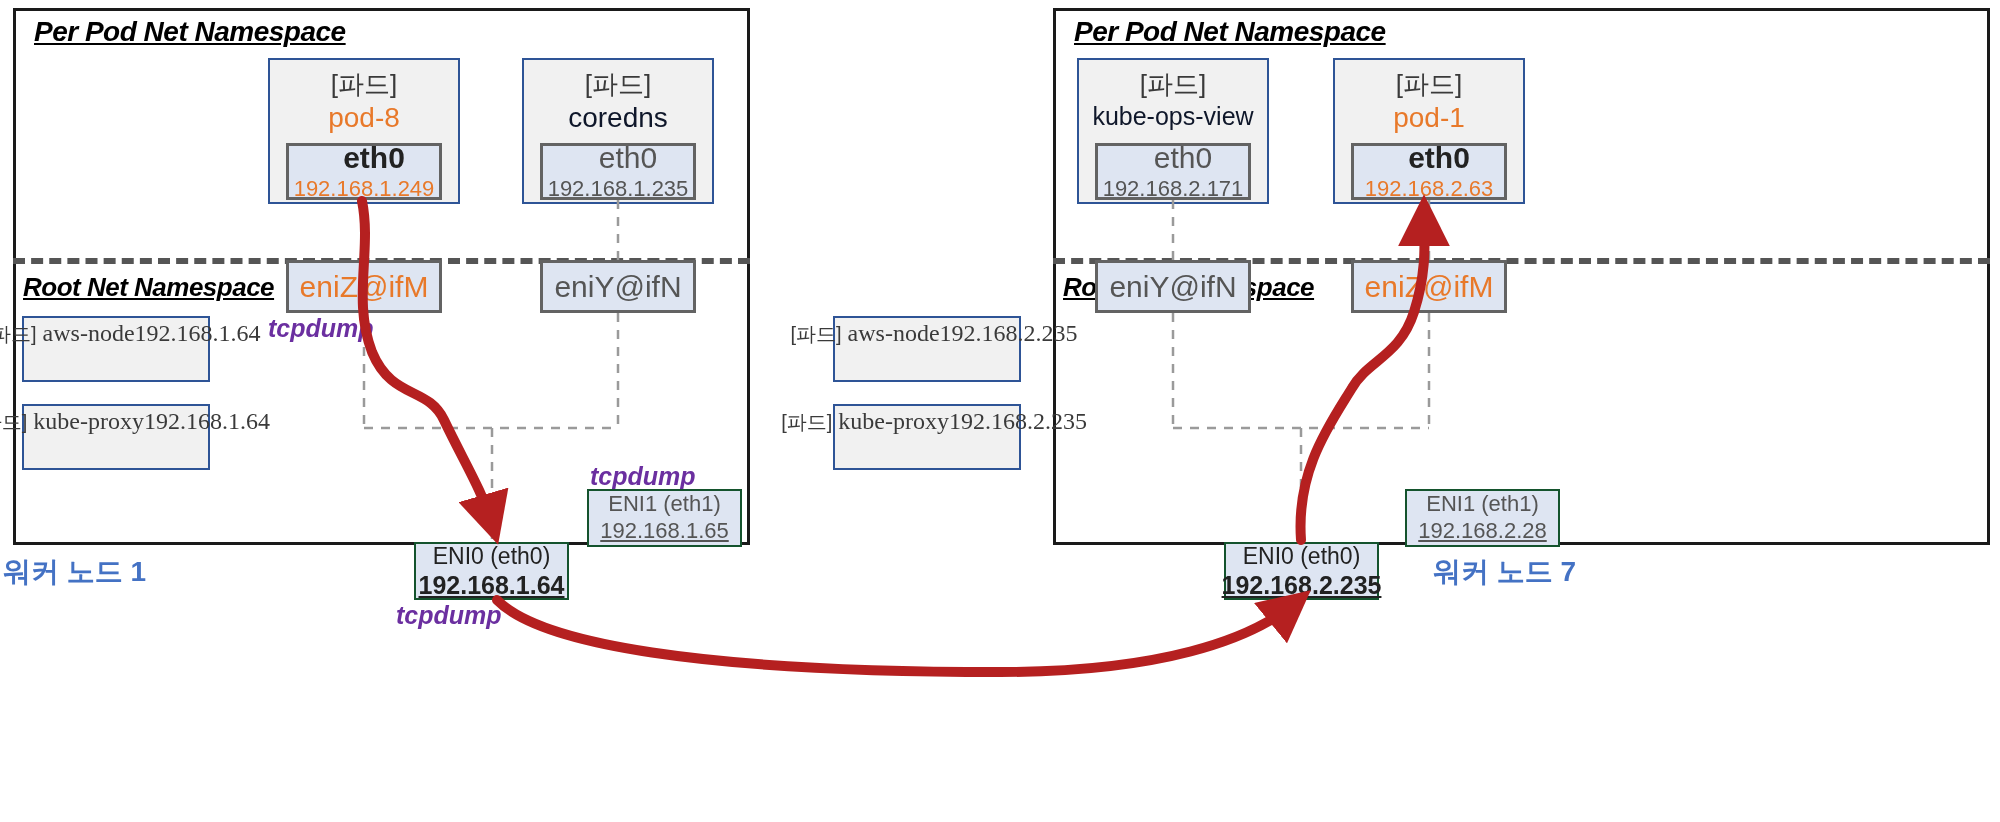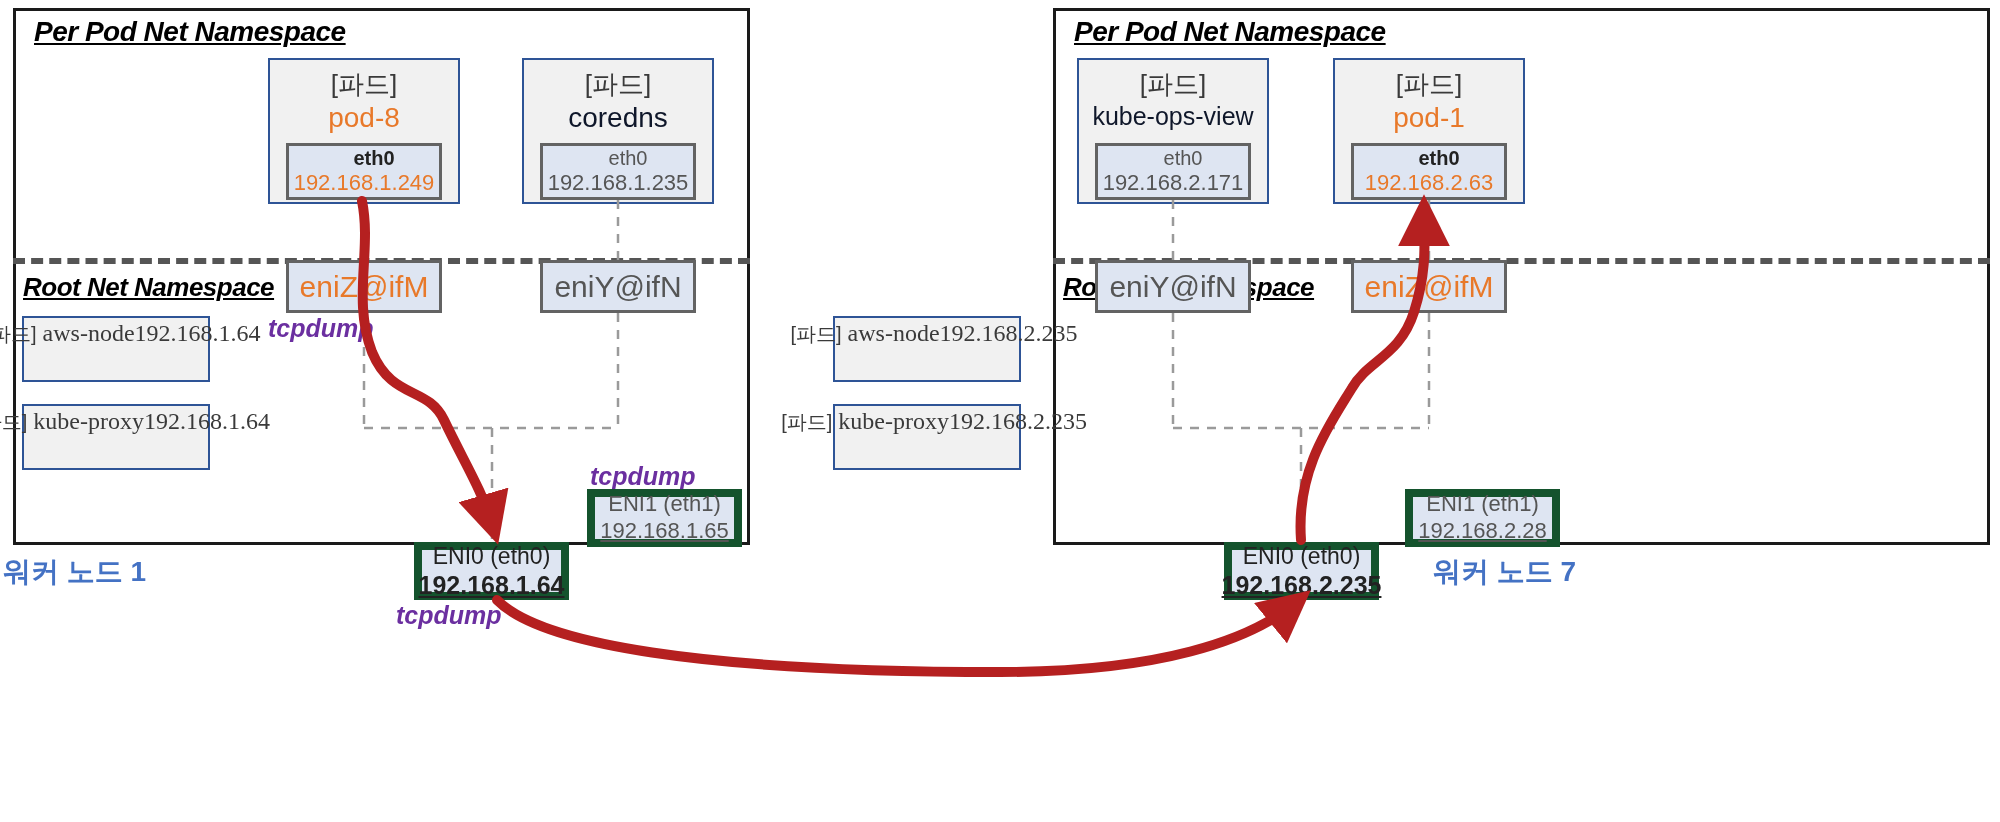--- a/index.html
+++ b/index.html
@@ -23,38 +23,38 @@
            box-sizing:border-box;display:flex;flex-direction:column;
            align-items:center;}
   .pod-tag{margin-top:10px;font-size:26px;color:#3a3a3a;line-height:1.15;white-space:nowrap;}
   .pod-name{margin-top:2px;font-size:28px;color:#0f172a;line-height:1.15;white-space:nowrap;}
   .pod-name.hl{color:#E8792A;}
 
   
   .iface-box{position:absolute;border:3px solid #636363;background:#DEE5F2;
              box-sizing:border-box;display:flex;flex-direction:column;
              align-items:center;justify-content:center;}
-  .iface-l1{font-size:20px;color:#222222;font-weight:bold;line-height:1.2;white-space:nowrap;margin-left:20px;}
+  .iface-l1{font-size:30px;color:#222222;font-weight:bold;line-height:1.2;white-space:nowrap;margin-left:20px;}
   .iface-l2{font-size:22px;color:#555555;line-height:1.2;white-space:nowrap;}
   .iface-l1.dim{font-weight:normal;color:#555555;}
   .iface-l2.hl{color:#E8792A;}
   .eni-label{font-size:30px;color:#555555;line-height:1.2;white-space:nowrap;}
   .eni-label.hl{color:#E8792A;}
 
   
   .sysbox{position:absolute;border:2px solid #2E5496;background:#F1F1F1;
           box-sizing:border-box;display:flex;flex-direction:row;
           justify-content:center;padding-left:14px;
           font-family:"Liberation Serif",serif;}
   .sysbox .l1{font-size:24px;color:#3a3a3a;line-height:1.25;white-space:nowrap;}
   .sysbox .l2{font-size:24px;color:#3a3a3a;line-height:1.25;white-space:nowrap;}
   .sysbox .ko{font-family:"Liberation Sans",sans-serif;font-size:20px;}
 
   
-  .hostif{position:absolute;border:8px solid #14532d;background:#DEE5F2;
+  .hostif{position:absolute;border:2px solid #14532d;background:#DEE5F2;
           box-sizing:border-box;display:flex;flex-direction:column;
           align-items:center;justify-content:center;}
   .hostif .l1{font-size:23px;color:#222222;line-height:1.22;white-space:nowrap;}
   .hostif .l2{font-size:25px;color:#222222;font-weight:bold;line-height:1.22;white-space:nowrap;text-decoration:underline;}
   .hostif.dim .l1{color:#555555;font-size:22px;}
   .hostif.dim .l2{color:#555555;font-weight:normal;font-size:22px;}
 
   
   .tcpdump{position:absolute;font-style:italic;font-weight:bold;
            color:#6B2FA0;font-size:25px;white-space:nowrap;}

